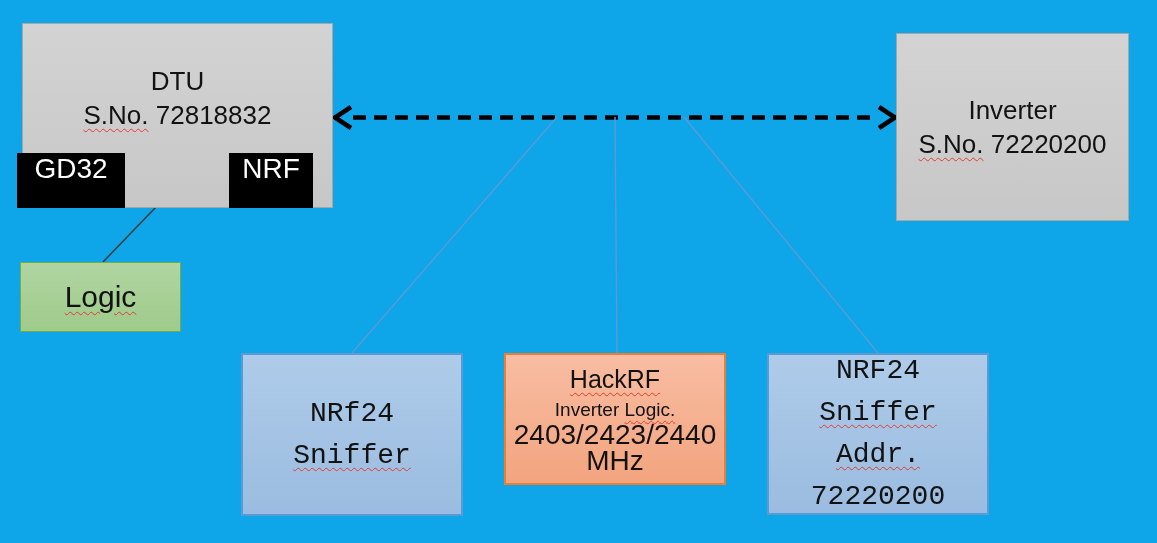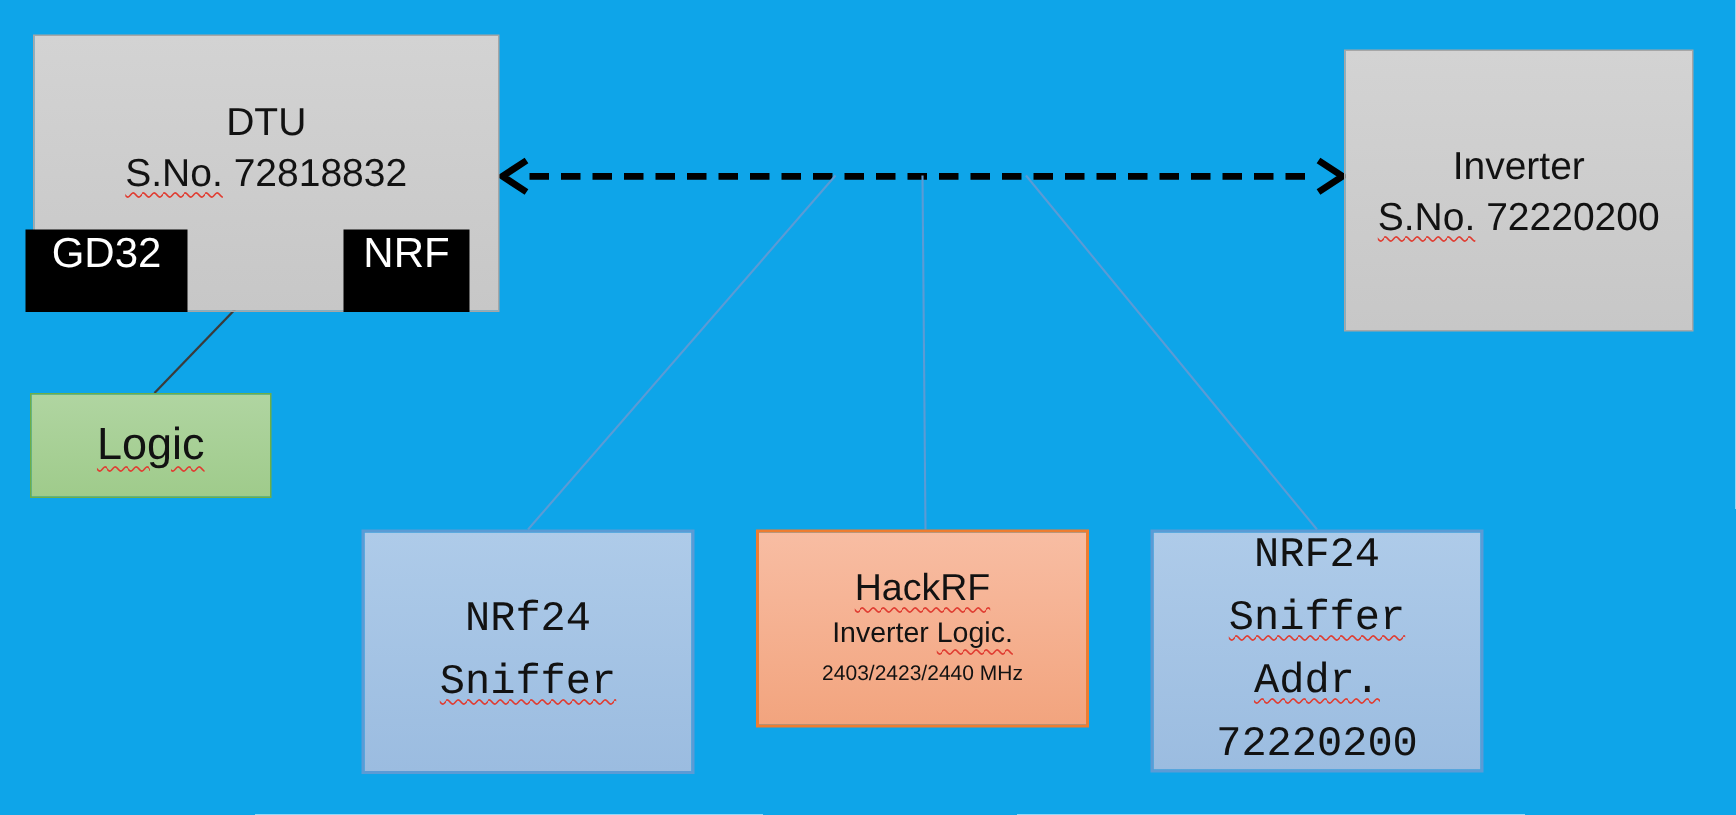--- a/index.html
+++ b/index.html
@@ -60,21 +60,21 @@
   }
   .sniffer-dtu-box      { left: 241px; top: 353px; width: 222px; height: 163px; }
   .sniffer-inverter-box { left: 767px; top: 353px; width: 222px; height: 162px; }
   .hackrf-box {
     left: 504px; top: 353px; width: 222px; height: 132px;
     background: linear-gradient(to bottom, var(--orange_fill_top, #F8BDA3), var(--orange_fill_bottom, #F2A47E));
     border: 2px solid var(--orange_border, #ED7D31);
   }
   .hackrf-title    { font-size: 25px; line-height: 30px; }
   .hackrf-subtitle { font-size: 19px; line-height: 24px; margin-top: 4px; }
-  .hackrf-freq     { font-size: 14px; line-height: 26px; }
+  .hackrf-freq     { font-size: 28px; line-height: 26px; }
   .sq {
     text-decoration-line: underline;
     text-decoration-style: wavy;
     text-decoration-color: var(--misspell_red, #E03C31);
     text-decoration-thickness: 1px;
     text-underline-offset: 4px;
   }
   .dash-line  { stroke: var(--arrow_black, #000000); stroke-width: 4.5; stroke-dasharray: 13 8; }
   .chevron    { stroke: var(--arrow_black, #000000); stroke-width: 4.5; fill: none; }
   .solid-arrow { stroke: var(--arrow_black, #000000); stroke-width: 2; }

